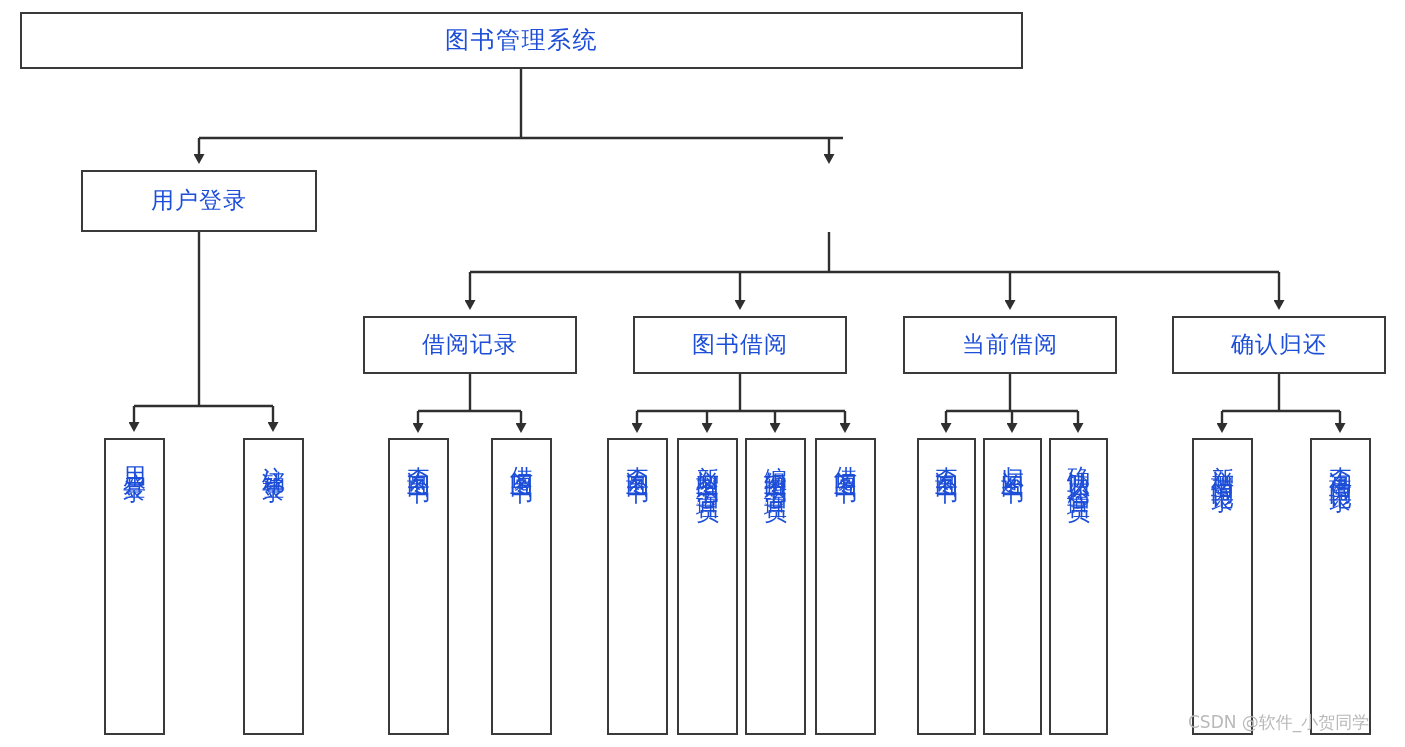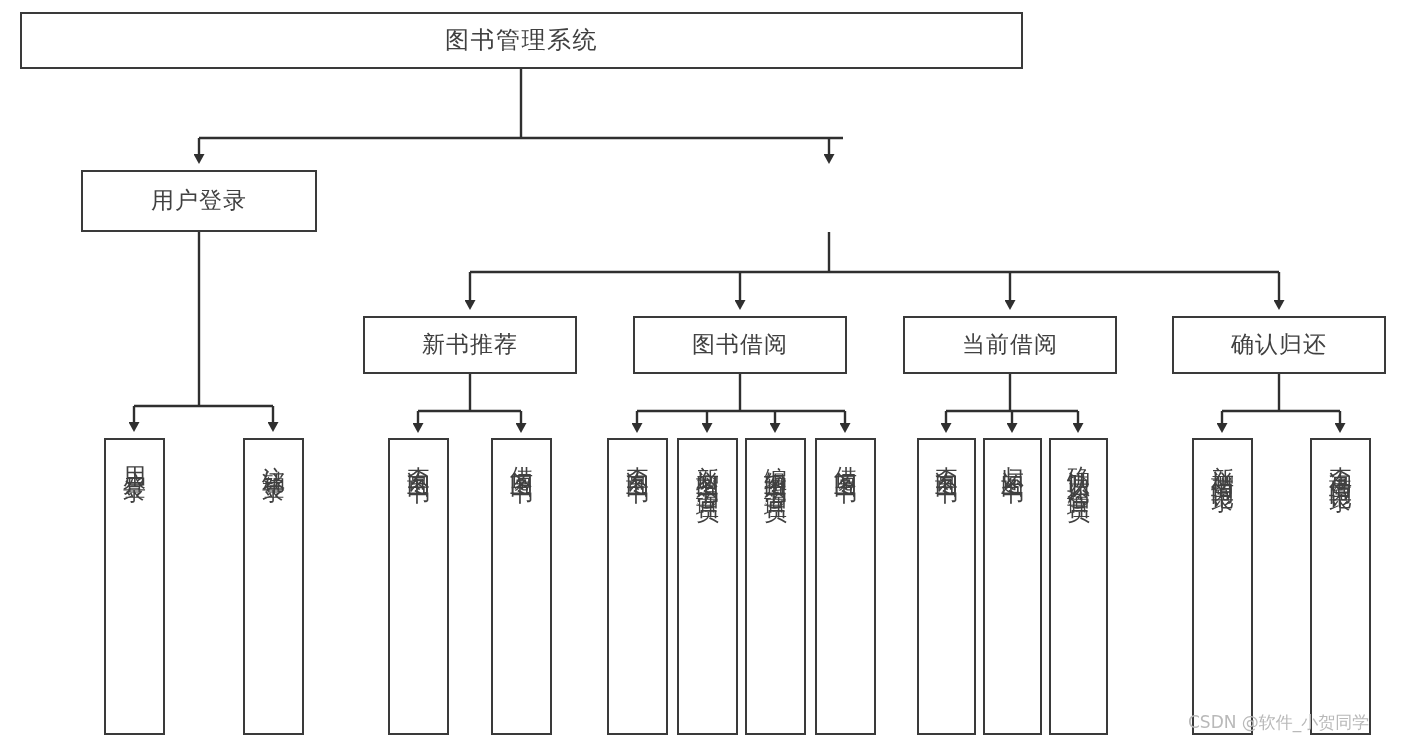--- a/index.html
+++ b/index.html
@@ -27,21 +27,21 @@
     pointer-events: none;
   }
   .node {
     position: absolute;
     box-sizing: border-box;
     background: #ffffff;
     border: 2px solid #3a3a3a;
     display: flex;
     align-items: center;
     justify-content: center;
-    color: #404040;
+    color: #1d4ed8;
     z-index: 2;
   }
   .node .node-label {
     display: block;
     text-align: center;
     line-height: 1.18;
     white-space: nowrap;
   }
   
   .node.horiz .node-label {
@@ -135,21 +135,21 @@
   <div class="node horiz root" style="left:20px; top:12px; width:1003px; height:57px;">
     <span class="node-label">图书管理系统</span>
   </div>
 
   <div class="node horiz" style="left:81px; top:170px; width:236px; height:62px;">
     <span class="node-label">用户登录</span>
   </div>
 
 
   <div class="node horiz" style="left:363px; top:316px; width:214px; height:58px;">
-    <span class="node-label">新书推荐</span>
+    <span class="node-label">借阅记录</span>
   </div>
 
   <div class="node horiz" style="left:903px; top:316px; width:214px; height:58px;">
     <span class="node-label">当前借阅</span>
   </div>
 
   <div class="node horiz" style="left:633px; top:316px; width:214px; height:58px;">
     <span class="node-label">图书借阅</span>
   </div>
 

